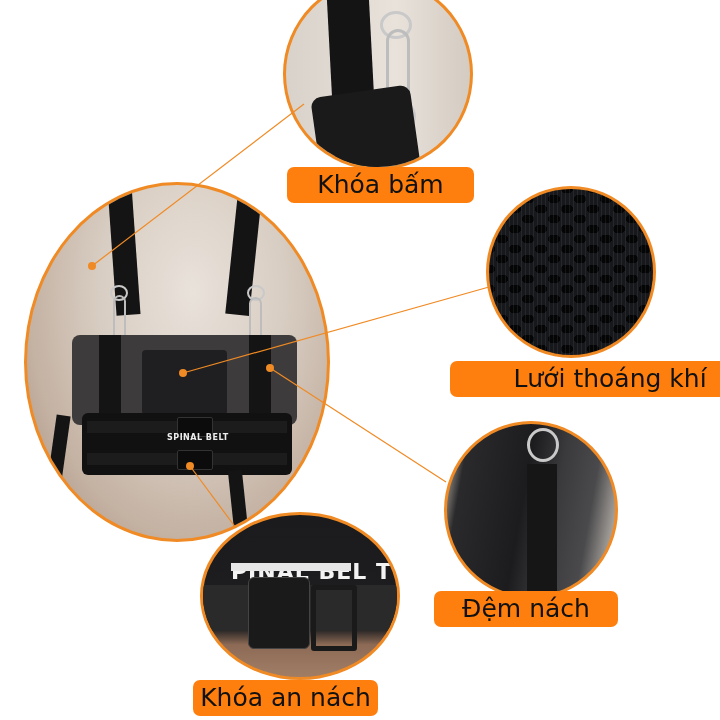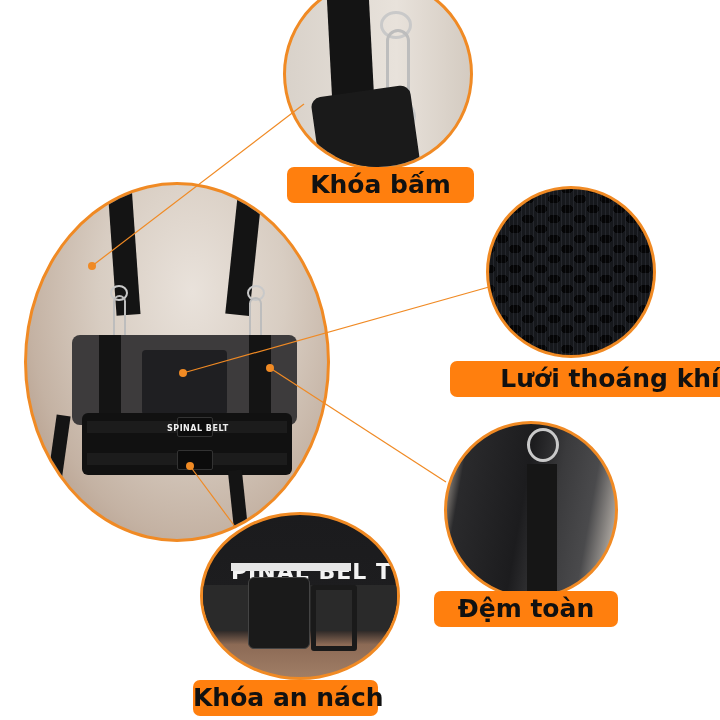--- a/index.html
+++ b/index.html
@@ -56,21 +56,20 @@
     .label {
       position: absolute; z-index: 5;
       background: #ff7f0e;
       border-radius: 7px;
       color: #111;
       font-family: "DejaVu Sans", sans-serif;
       font-size: 25px;
       line-height: 36px; height: 36px;
       text-align: center;
       white-space: nowrap;
-      font-weight: bold;
     }
     .label-khoa-bam { left: 287px; top: 167px; width: 187px; }
     .label-luoi { left: 450px; top: 361px; width: 320px; }
     .label-dem { left: 434px; top: 591px; width: 184px; }
     .label-khoa-an-toan { left: 193px; top: 680px; width: 185px; }
 
     .big-brand { position: absolute; color: #f3f3f3; font: bold 22px "DejaVu Sans", sans-serif; letter-spacing: 1px; }
   </style>
 </head>
 <body>
@@ -84,21 +83,21 @@
   <div class="hook" style="left:222px;top:112px;width:9px;height:44px;"></div>
   <div class="vest" style="left:45px;top:150px;width:225px;height:90px;background:#3d3b3c;"></div>
   <div class="mesh-panel" style="left:115px;top:165px;width:85px;height:65px;"></div>
   <div class="strap" style="left:72px;top:150px;width:22px;height:110px;"></div>
   <div class="strap" style="left:222px;top:150px;width:22px;height:110px;"></div>
   <div class="belt" style="left:55px;top:228px;width:210px;height:62px;border-radius:6px;"></div>
   <div class="belt" style="left:60px;top:236px;width:200px;height:12px;background:#1c1c1c;"></div>
   <div class="belt" style="left:60px;top:268px;width:200px;height:12px;background:#1c1c1c;"></div>
   <div class="buckle" style="left:150px;top:232px;width:34px;height:18px;"></div>
   <div class="buckle" style="left:150px;top:265px;width:34px;height:18px;"></div>
-  <div class="brand" style="left:140px;top:239px;">SPINAL BELT</div>
+  <div class="brand" style="left:140px;top:248px;">SPINAL BELT</div>
   <div class="strap" style="left:22px;top:230px;width:14px;height:110px;transform:rotate(8deg);"></div>
   <div class="strap" style="left:205px;top:285px;width:14px;height:80px;transform:rotate(-6deg);"></div>
 </div>
 
 <div class="photo circle zoom-top">
   <div class="strap" style="left:45px;top:0;width:42px;height:192px;transform:rotate(-3deg);"></div>
   <div class="ring" style="left:94px;top:30px;width:26px;height:22px;border-width:3px;"></div>
   <div class="hook" style="left:100px;top:48px;width:18px;height:80px;border-width:3px;border-radius:14px;"></div>
   <div class="ring" style="left:98px;top:120px;width:26px;height:24px;border-width:3px;"></div>
   <div class="strap" style="left:30px;top:110px;width:100px;height:90px;background:#1a1a1a;transform:rotate(-8deg);border-radius:10px;"></div>
@@ -126,14 +125,14 @@
   <line x1="190" y1="466" x2="236" y2="528" stroke="#f08a24" stroke-width="1.2"></line>
 </svg>
 
 <div class="dot" style="left:88px;top:262px;"></div>
 <div class="dot" style="left:179px;top:369px;"></div>
 <div class="dot" style="left:266px;top:364px;"></div>
 <div class="dot" style="left:186px;top:462px;"></div>
 
 <div class="label label-khoa-bam">Khóa bấm</div>
 <div class="label label-luoi">Lưới thoáng khí</div>
-<div class="label label-dem">Đệm toàn</div>
+<div class="label label-dem">Đệm nách</div>
 <div class="label label-khoa-an-toan">Khóa an nách</div>
 
 </body></html>

